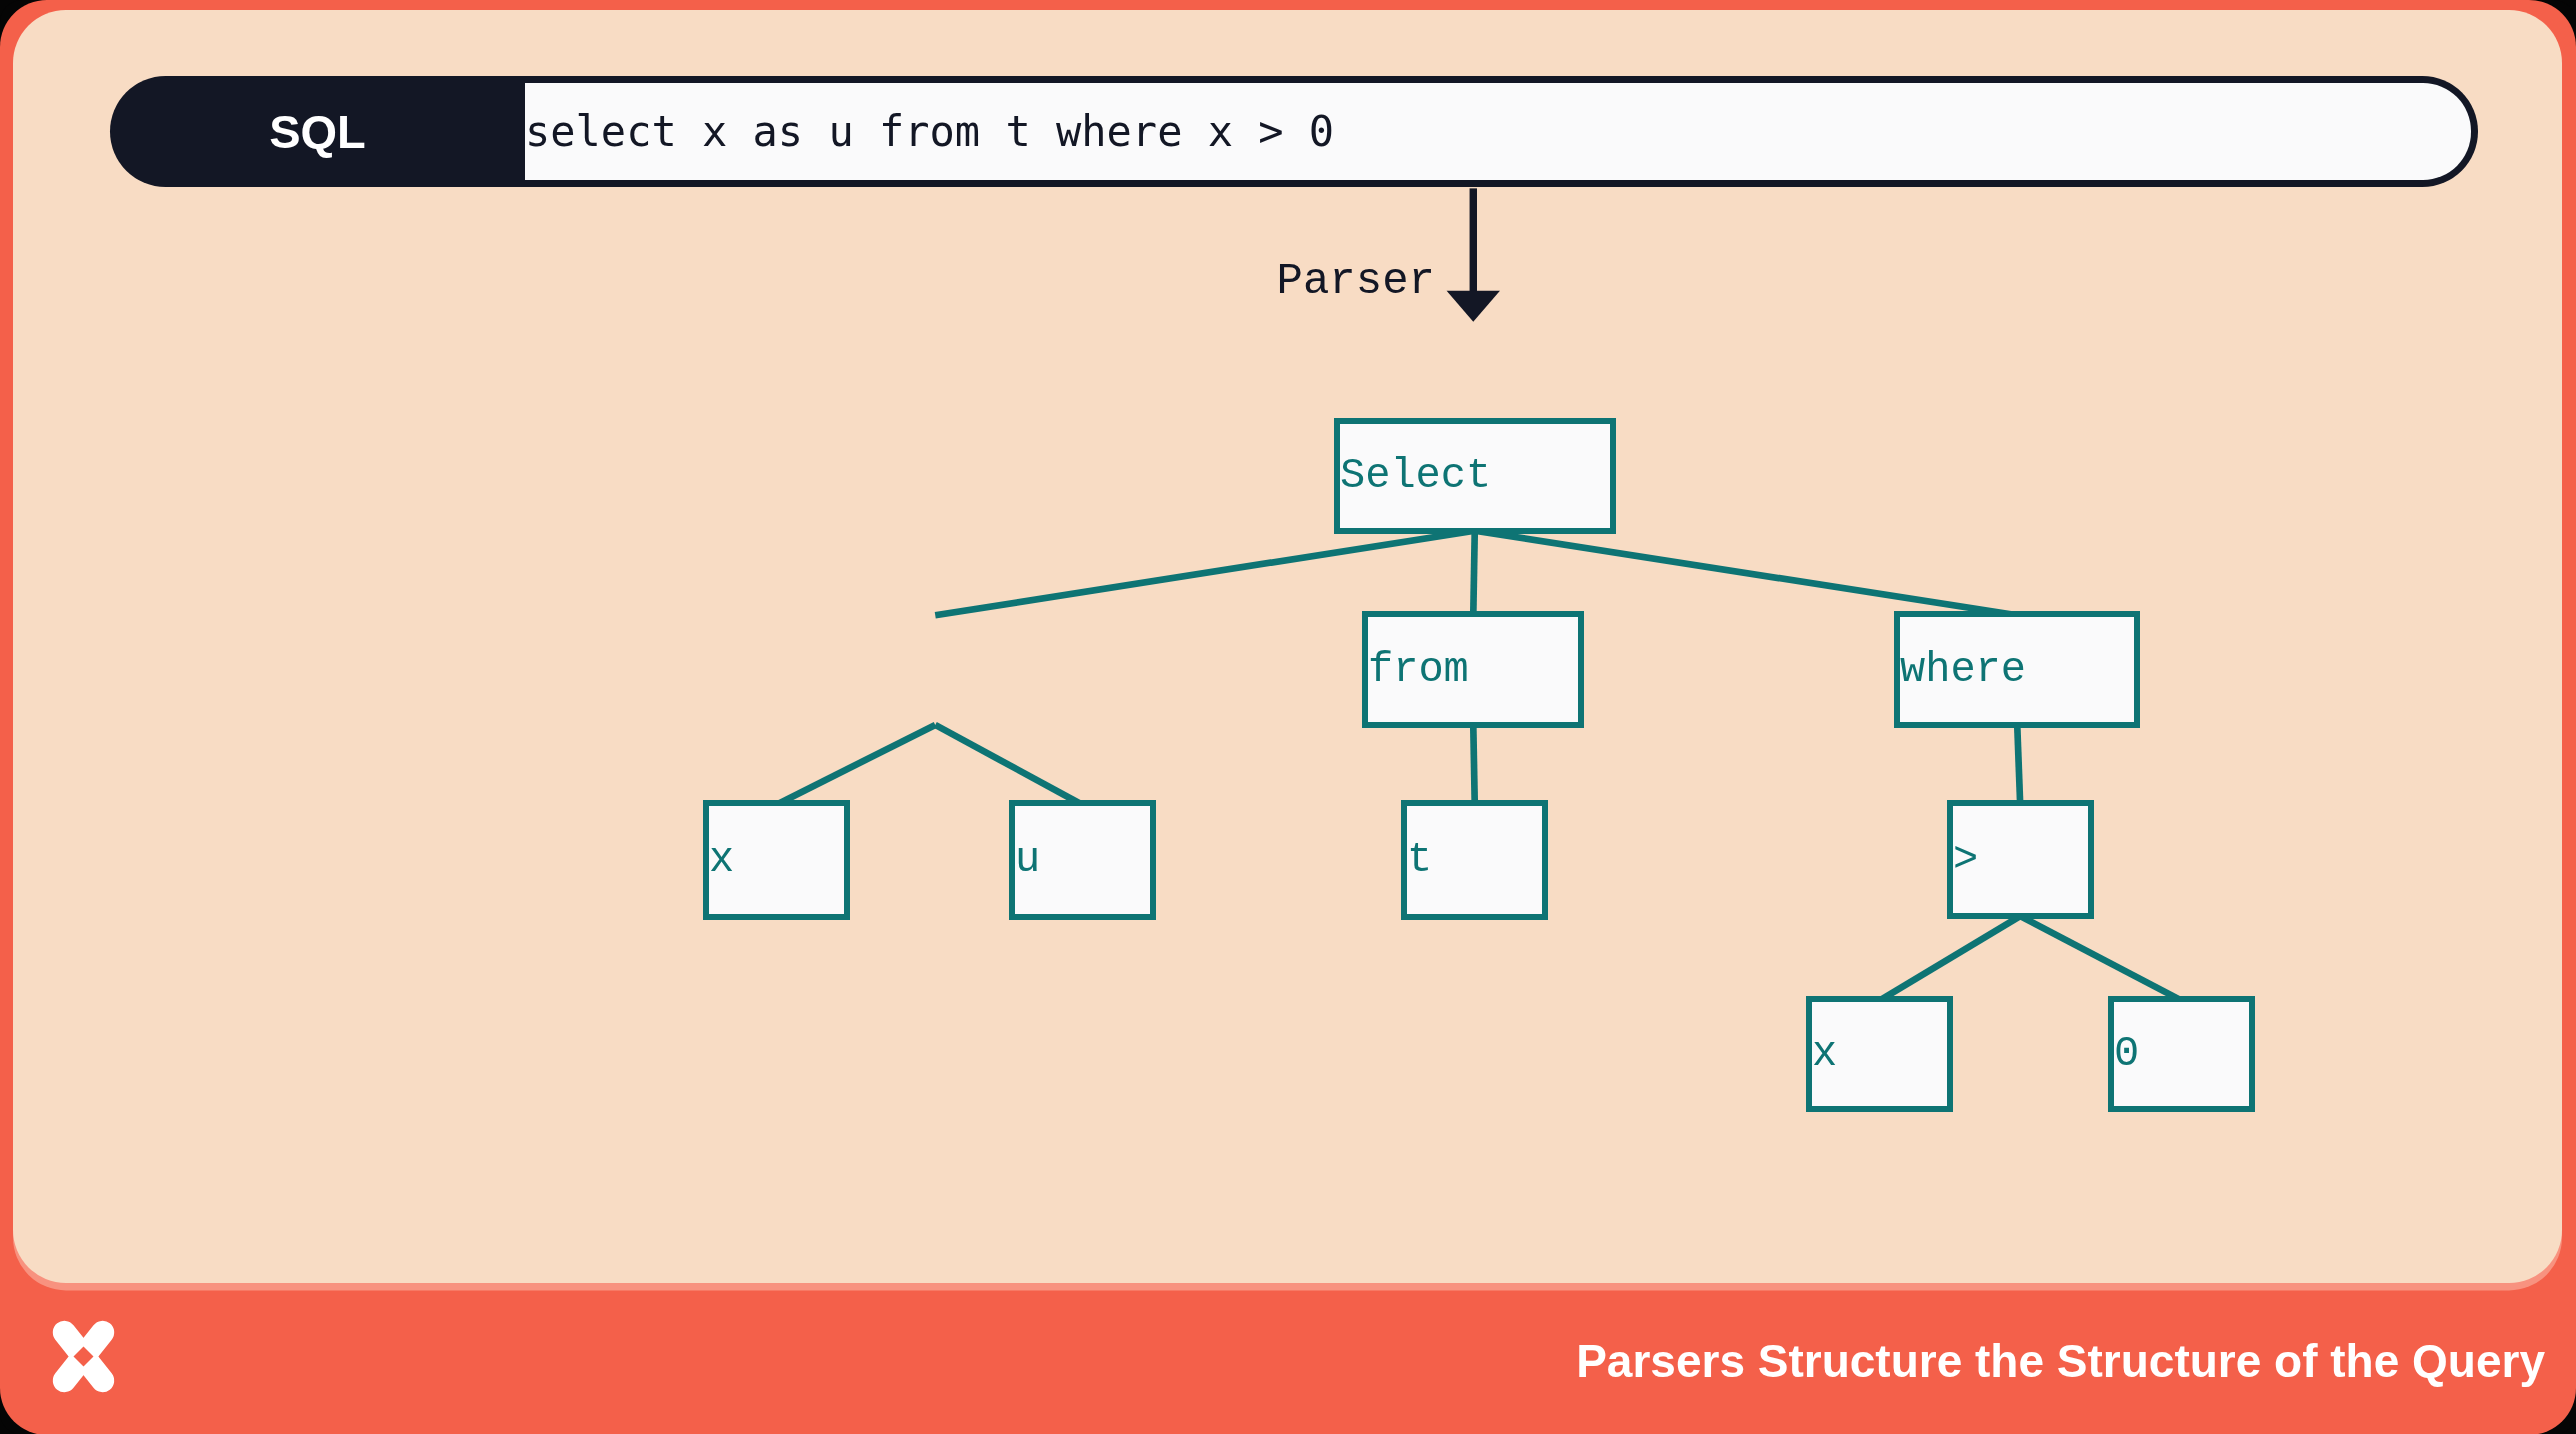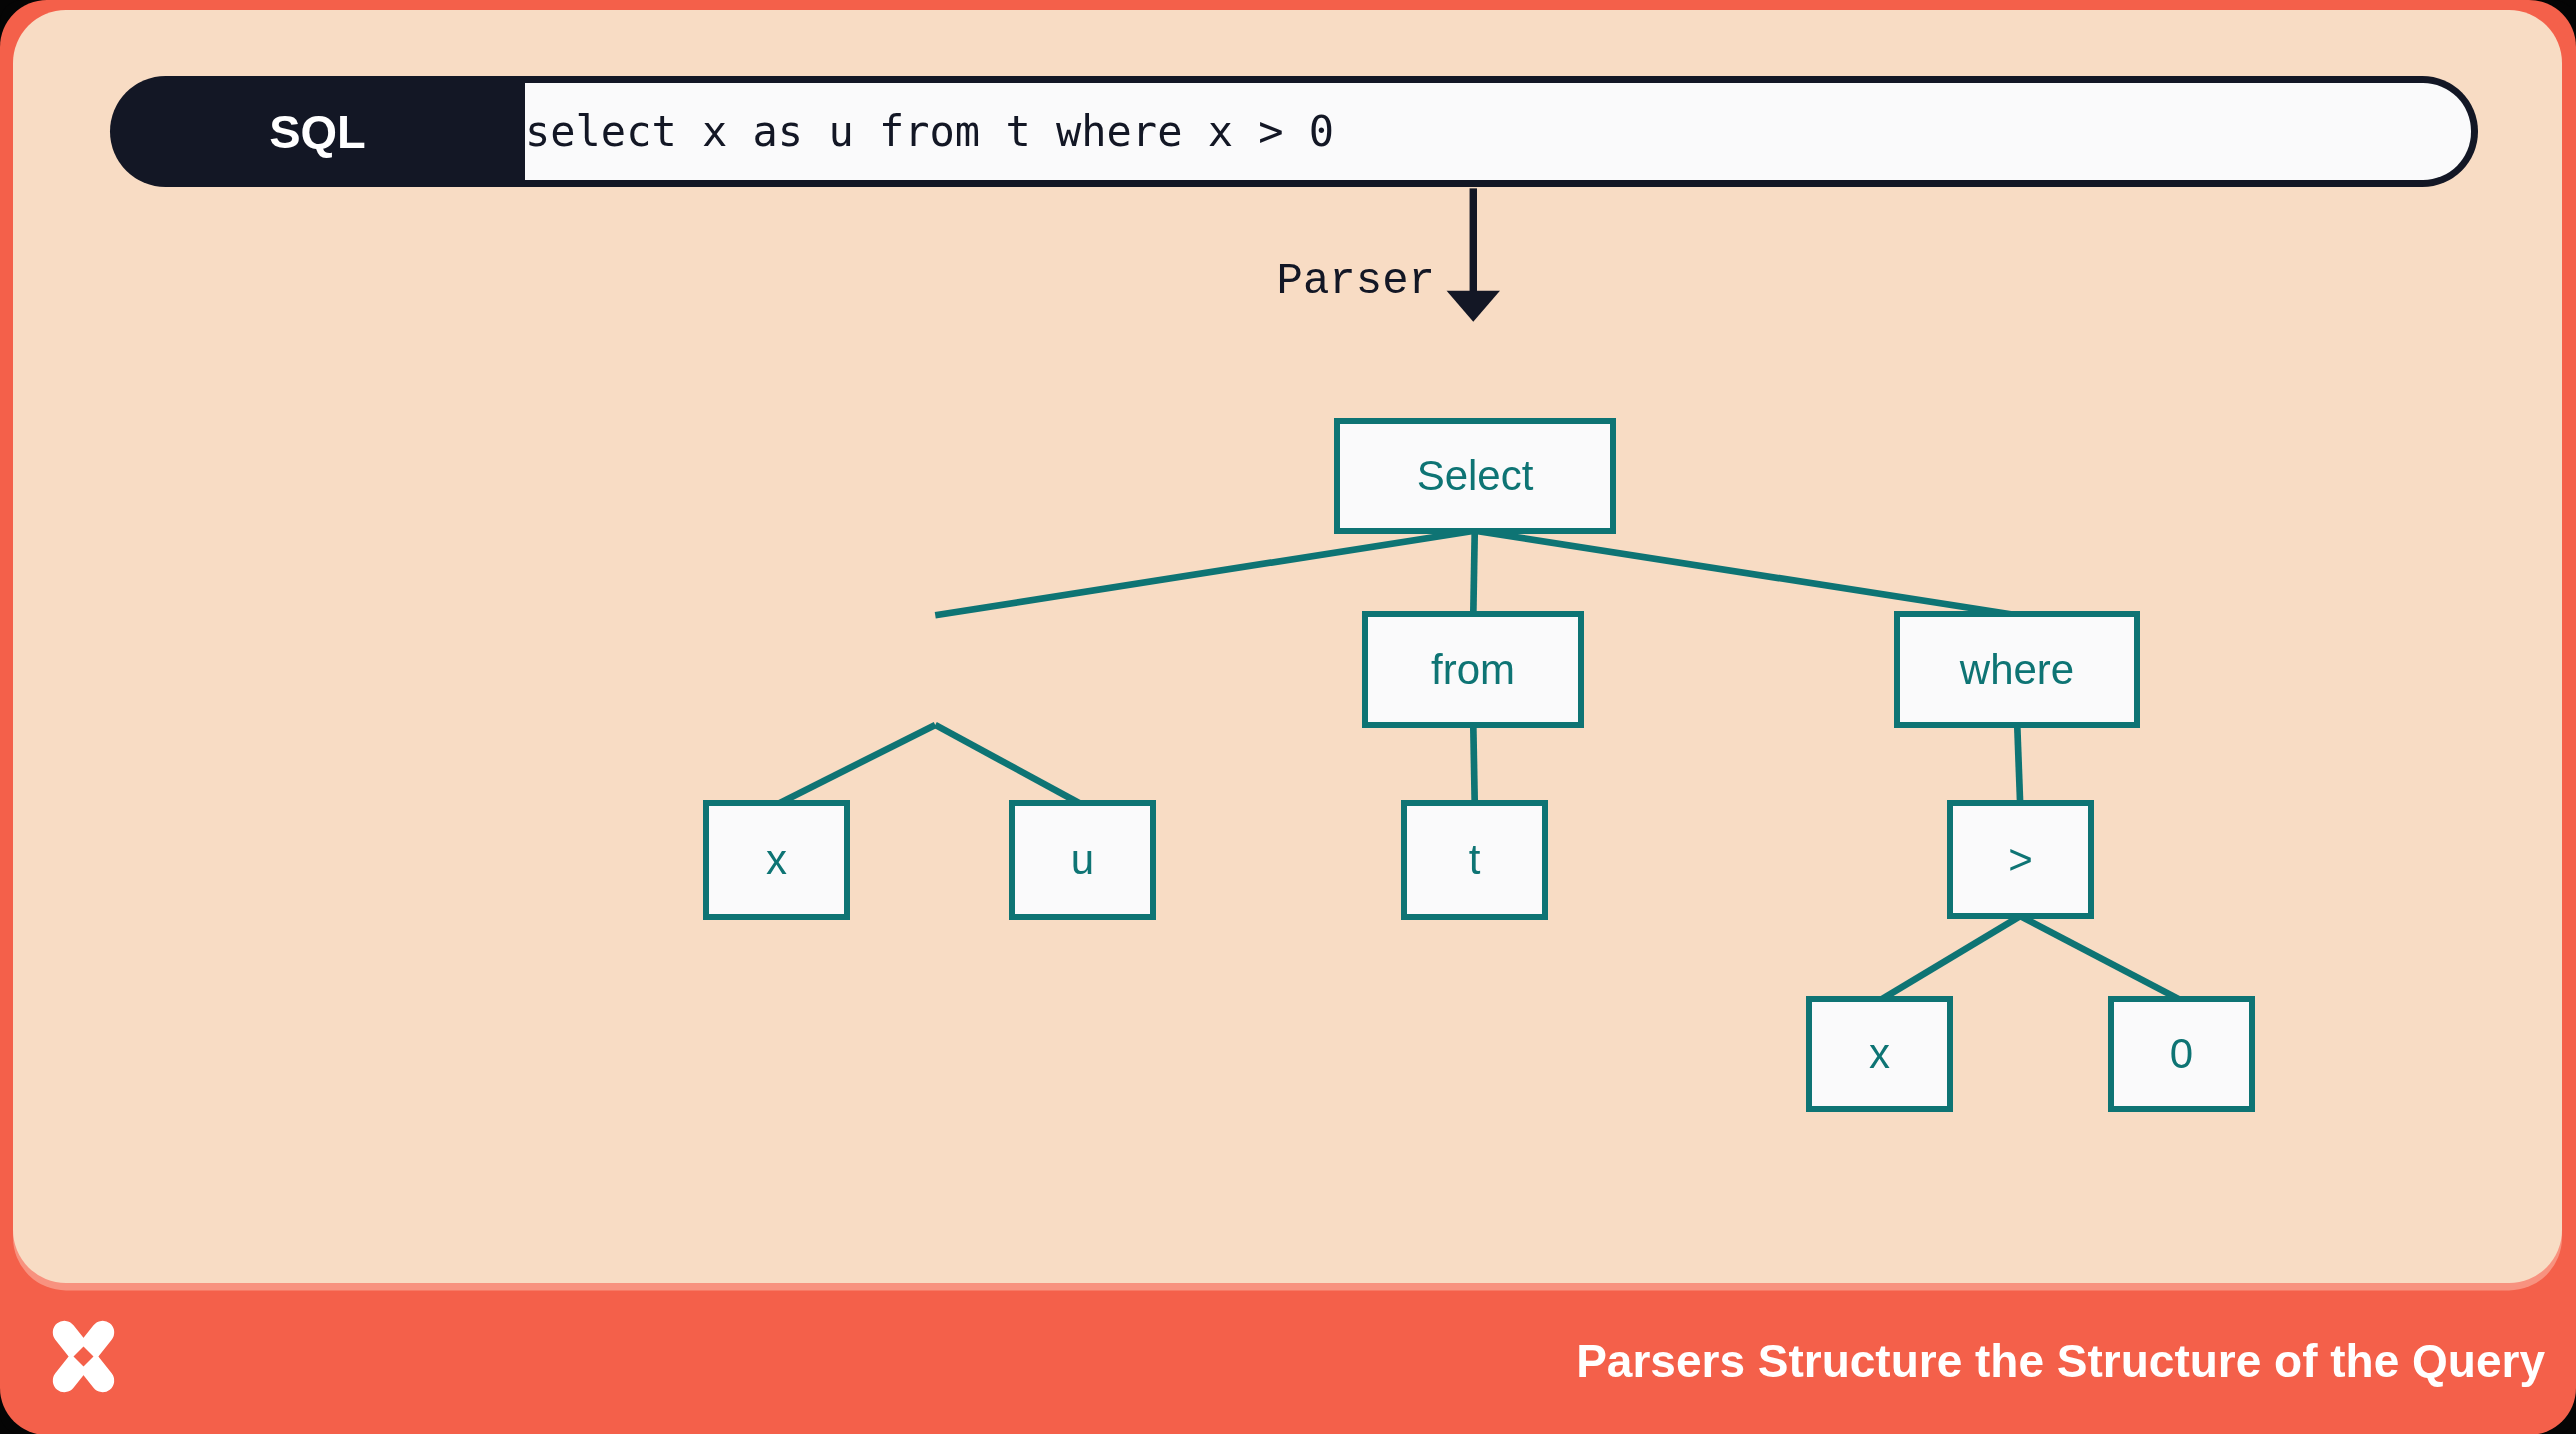--- a/index.html
+++ b/index.html
@@ -99,22 +99,22 @@
     left: 415px; top: 7.4px; right: 7.4px; bottom: 7.4px;
     background: #FAFAFB;
     border-radius: 0 37px 37px 0;
   }
   
   .node {
     position: absolute;
     background: #FAFAFB;
     border: 6.7px solid #0E7474;
     box-sizing: border-box;
-    display: flex; align-items: center; justify-content: center;
-    font-family: Liberation Sans, sans-serif;
+    display: flex; align-items: center; 
+    font-family: Liberation Mono, monospace;
     font-size: 42px;
     color: #0E7474;
   }
   
   .footer-caption {
     position: absolute;
     right: 31px; top: 1334px;
     color: #FFFFFF;
     font-size: 46px; font-weight: bold;
     white-space: nowrap;

